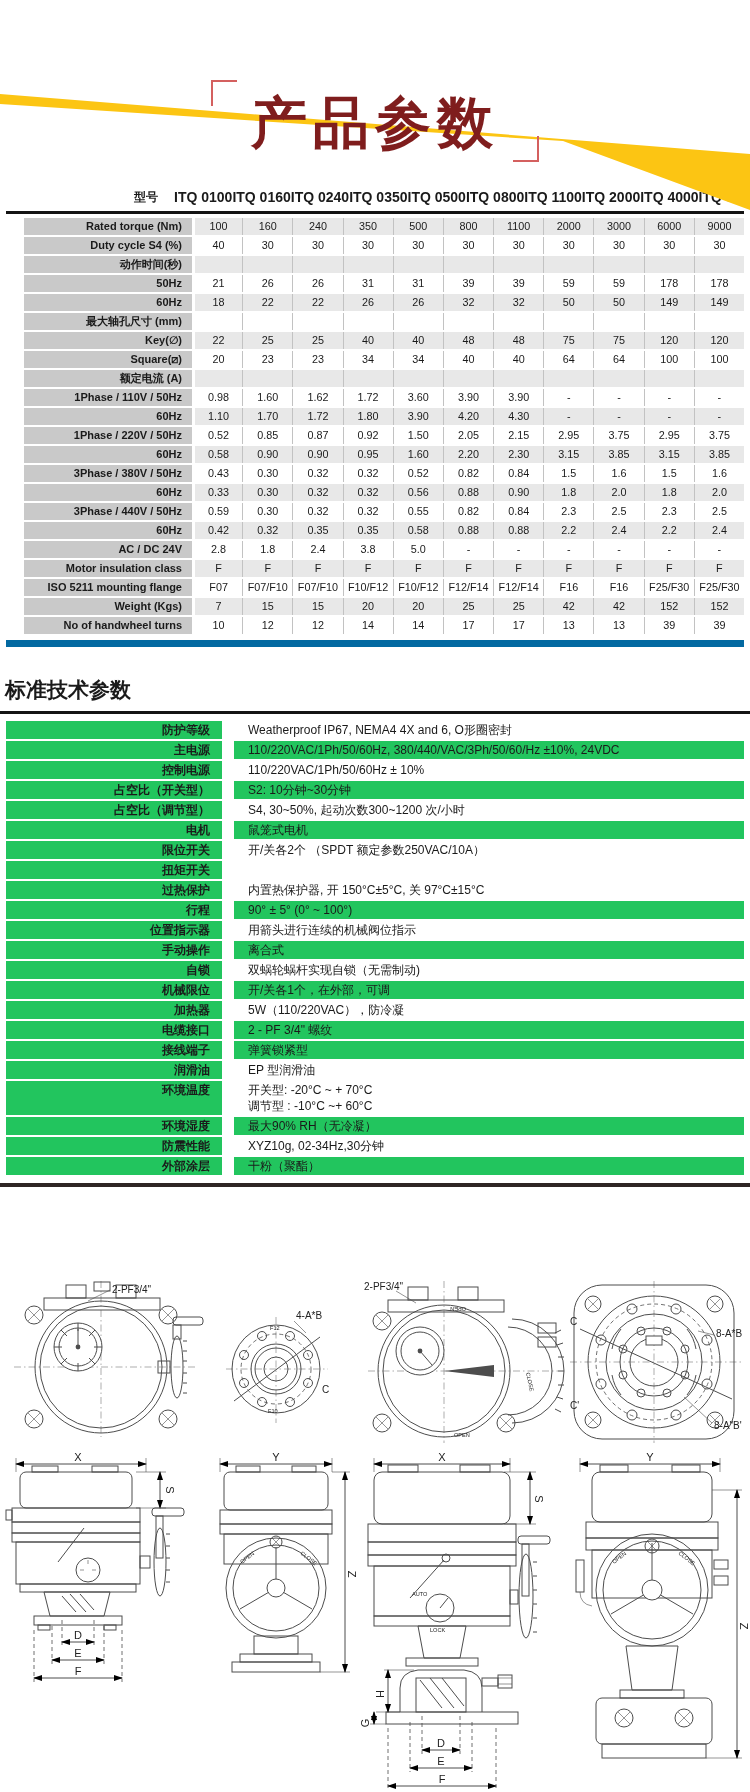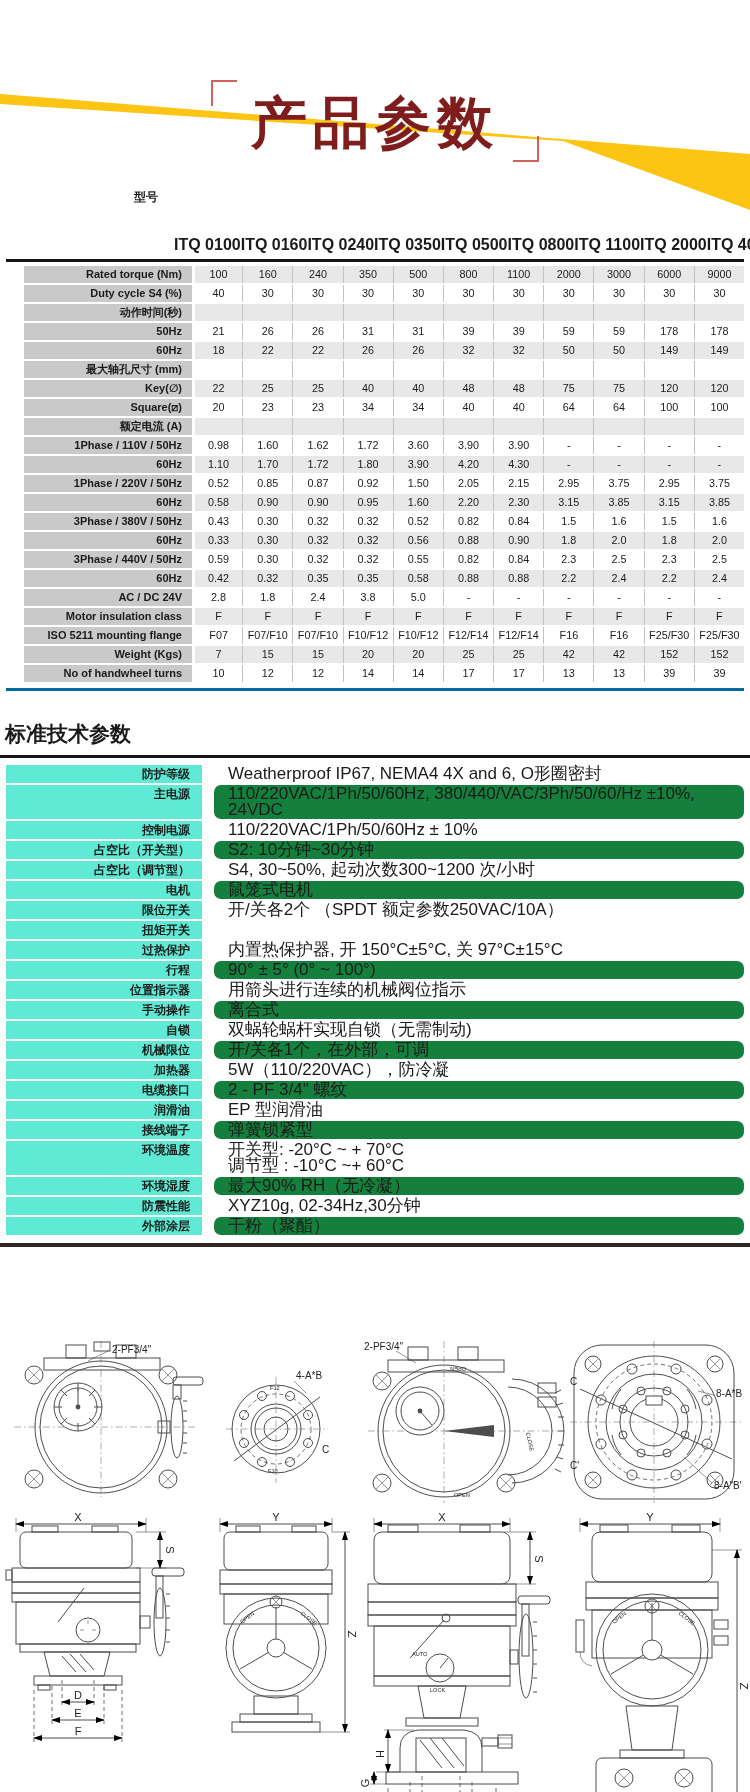--- a/index.html
+++ b/index.html
@@ -11,41 +11,41 @@
   .ribbon{position:absolute;top:0;left:0;width:750px;height:130px;}
 
   
   .title-wrap{position:relative;width:fit-content;margin:92px auto 0;padding:0 10px;}
   .page-title{font-size:56px;font-weight:bold;color:#7f1d1d;letter-spacing:6px;line-height:1.1;}
   .bracket{position:absolute;width:24px;height:24px;}
   .bracket.tl{left:-30px;top:-12px;border-left:2.5px solid #d4605f;border-top:2.5px solid #d4605f;}
   .bracket.br{right:-30px;bottom:-8px;border-right:2.5px solid #d4605f;border-bottom:2.5px solid #d4605f;}
 
   
-  .t1{margin:34px 6px 0 6px;border-bottom:3px solid #0369a1;padding-bottom:4px;}
+  .t1{margin:34px 6px 0 6px;border-bottom:7px solid #0369a1;padding-bottom:4px;}
   .t1-head{display:grid;grid-template-columns:168px repeat(11,1fr);border-bottom:3px solid #141414;
            padding-bottom:5px;margin-bottom:4px;}
   .t1-model-label{font-weight:bold;font-size:12px;text-align:right;padding-right:16px;line-height:18px;}
-  .t1-model{font-weight:bold;font-size:16px;text-align:center;line-height:18px;white-space:nowrap;margin-top:48px;}
+  .t1-model{font-weight:bold;font-size:14px;text-align:center;line-height:18px;white-space:nowrap;}
   .t1-row{display:grid;grid-template-columns:168px repeat(11,1fr);margin-bottom:2px;padding-left:18px;}
   .t1-label{background:#c9c9c9;font-weight:bold;font-size:11px;text-align:right;
             padding-right:10px;line-height:17px;white-space:nowrap;}
   .t1-val{font-size:10.8px;text-align:center;line-height:17px;margin-left:3px;white-space:nowrap;}
   .t1-val.sep{border-left:1px solid #c2c2c2;margin-left:0;}
   .t1-val.shade{background:#e8e8e8;}
 
   
   .sec2-head{font-size:21px;font-weight:bold;margin:29px 0 7px 5px;}
   .sec2-rule{height:3px;background:#141414;margin:0 0 7px 0;}
   .t2{margin:0 6px;}
   .t2-row{display:flex;margin-bottom:2px;align-items:stretch;}
-  .t2-label{width:196px;background:#5eead4;font-weight:bold;font-size:12px;text-align:right;
+  .t2-label{width:216px;background:#22c55e;font-weight:bold;font-size:12px;text-align:right;
             padding:1px 12px 1px 0;box-sizing:border-box;line-height:16px;}
-  .t2-value{flex:1;margin-left:12px;padding:1px 0 1px 14px;font-size:17px;line-height:16px;}
-  .t2-row.odd .t2-value{background:#15803d;border-radius:7px;}
+  .t2-value{flex:1;margin-left:12px;padding:1px 0 1px 14px;font-size:12px;line-height:16px;}
+  .t2-row.odd .t2-value{background:#22c55e;}
   .t2-line{min-height:16px;}
   .t2-bottom{height:4px;background:#2e2524;margin:8px 0 0 0;}
 
   
   .drawings{position:relative;margin-top:88px;height:575px;}
   .dwg{position:absolute;}
   .dwg svg{overflow:visible;display:block;}
   .dwg svg :not(text){stroke:#4d4d4d;fill:none;stroke-width:1;}
   .dwg svg .fl{fill:#4d4d4d;stroke:none;}
   .dwg svg .wfl{fill:#fff;}
@@ -488,30 +488,30 @@
         <div class="t2-value">
           <div class="t2-line">5W（110/220VAC），防冷凝</div>
         </div>
       </div>
       <div class="t2-row odd">
         <div class="t2-label">电缆接口</div>
         <div class="t2-value">
           <div class="t2-line">2 - PF 3/4" 螺纹</div>
         </div>
       </div>
+      <div class="t2-row odd">
+        <div class="t2-label">接线端子</div>
+        <div class="t2-value">
+          <div class="t2-line">弹簧锁紧型</div>
+        </div>
+      </div>
       <div class="t2-row">
         <div class="t2-label">润滑油</div>
         <div class="t2-value">
           <div class="t2-line">EP 型润滑油</div>
-        </div>
-      </div>
-      <div class="t2-row odd">
-        <div class="t2-label">接线端子</div>
-        <div class="t2-value">
-          <div class="t2-line">弹簧锁紧型</div>
         </div>
       </div>
       <div class="t2-row">
         <div class="t2-label">环境温度</div>
         <div class="t2-value">
           <div class="t2-line">开关型: -20°C ~ + 70°C</div>
           <div class="t2-line">调节型 : -10°C ~+ 60°C</div>
         </div>
       </div>
       <div class="t2-row odd">

